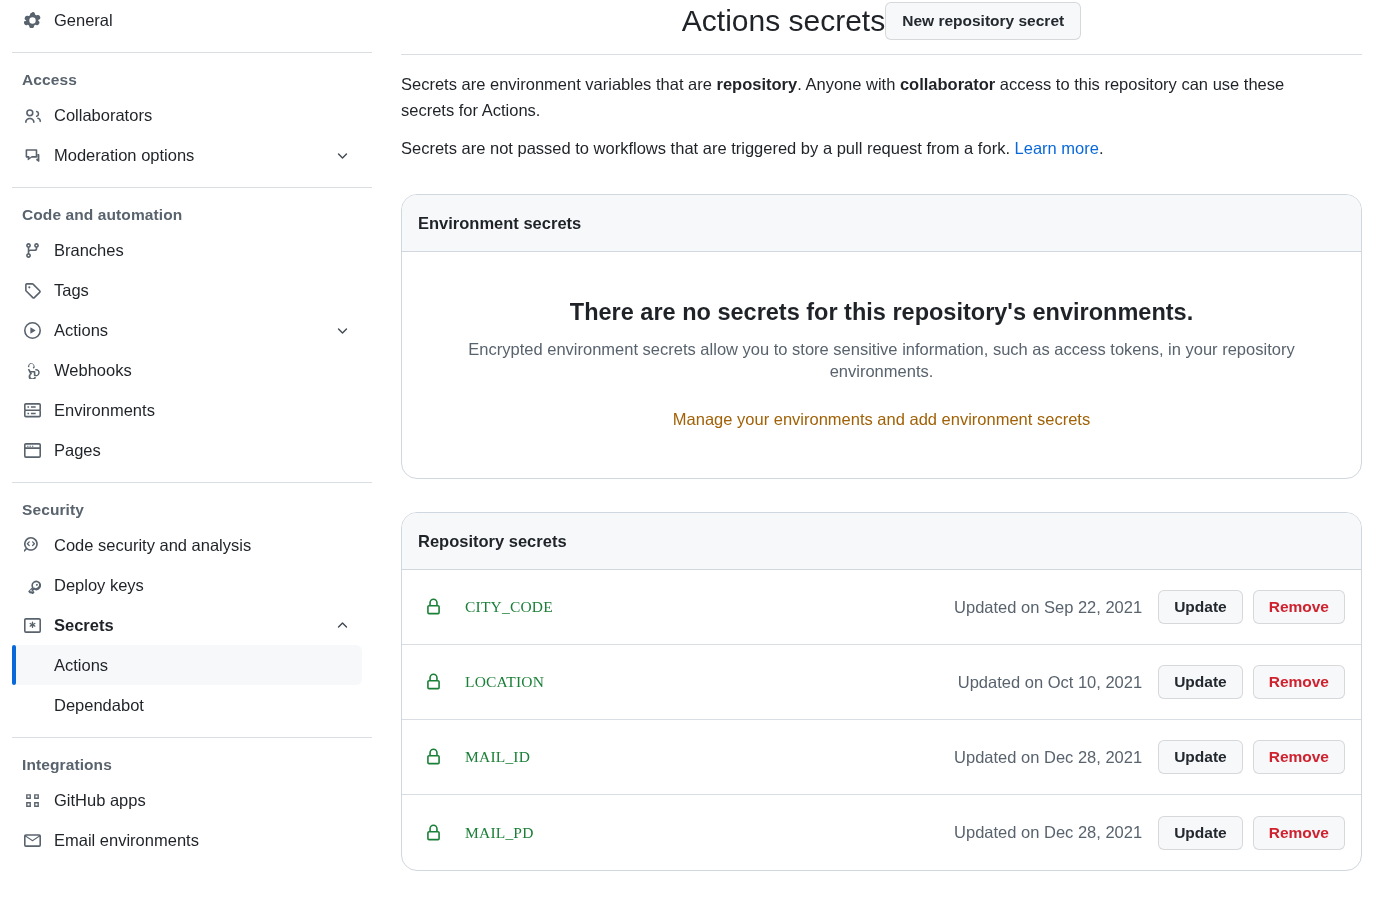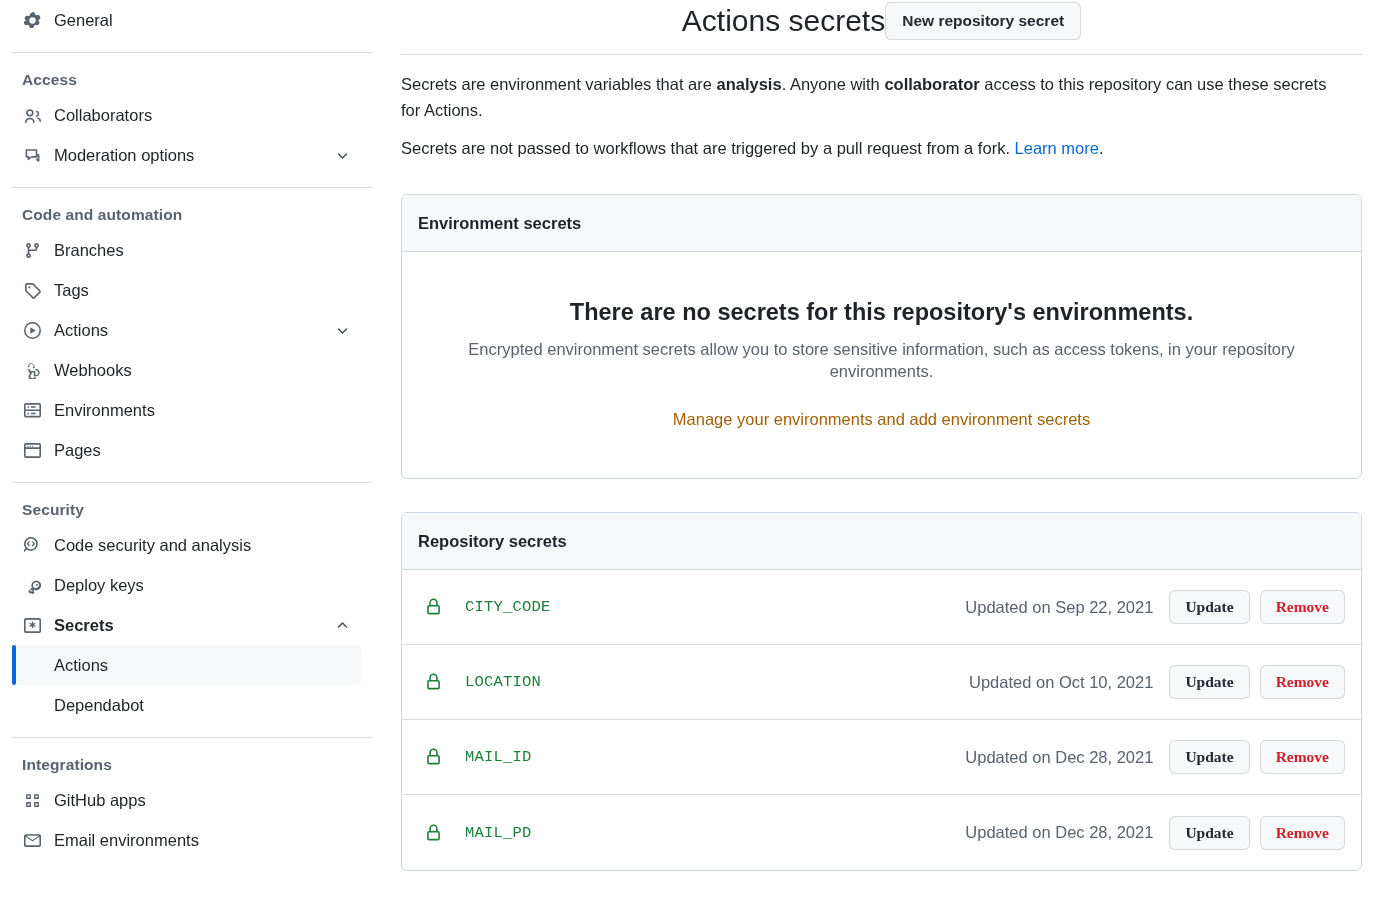--- a/index.html
+++ b/index.html
@@ -113,38 +113,37 @@
   .btn-sm {
     font-size: 15.5px;
     font-weight: 600;
     padding: 4px 15px;
     border-radius: 6px;
     background: #f6f8fa;
     border: 1px solid rgba(31,35,40,0.15);
     color: #24292f;
     cursor: pointer;
     line-height: 24px;
-    font-family: Liberation Serif, serif;
   }
   .btn-danger { color: #cf222e; text-align: center; }
 
   .desc {
     font-size: 16.5px;
     line-height: 26px;
     color: #1f2328;
     margin-top: 16px;
     max-width: 930px;
   }
   .desc.second { margin-top: 12px; }
   .desc b { font-weight: 600; }
   a.link { color: #0969da; text-decoration: none; }
 
   .box {
     border: 1px solid #d0d7de;
-    border-radius: 6px;
+    border-radius: 16px;
     margin-top: 33px;
     background: #ffffff;
     overflow: hidden;
   }
   .box-header {
     background: #f6f8fa;
     border-bottom: 1px solid #d0d7de;
     padding: 16px;
     font-size: 16.5px;
     font-weight: 600;
@@ -187,21 +186,21 @@
   .secret-row:last-child { border-bottom: none; }
   .lock-ico {
     width: 20px; height: 20px;
     flex: 0 0 20px;
     margin-right: 22px;
     margin-left: 5px;
     color: #1a7f37;
     display: flex; align-items: center; justify-content: center;
   }
   .secret-name {
-    font-family: Liberation Mono, monospace;
+    font-family: Liberation Serif, serif;
     font-size: 15.5px;
     color: #1a7f37;
     flex: 1 1 auto;
     letter-spacing: 0.2px;
   }
   .secret-date {
     font-size: 16.5px;
     color: #59636e;
     margin-right: 16px;
     white-space: nowrap;
@@ -359,21 +358,21 @@
     </nav>
 
   <main class="main">
 
     <div class="main-head">
       <h1 class="page-title">Actions secrets</h1>
       <button class="btn">New repository secret</button>
     </div>
 
     <p class="desc">
-      <span>Secrets are environment variables that are </span><b>analysis</b><span>. Anyone with </span><b>collaborator</b><span> access to this repository can use these secrets for Actions.</span>
+      <span>Secrets are environment variables that are </span><b>repository</b><span>. Anyone with </span><b>collaborator</b><span> access to this repository can use these secrets for Actions.</span>
     </p>
 
     <p class="desc second">
       <span>Secrets are not passed to workflows that are triggered by a pull request from a fork. </span><a class="link" href="#">Learn more</a><span>.</span>
     </p>
 
     <section class="box">
       <div class="box-header">Environment secrets</div>
       <div class="blank-slate">
         <div class="blank-title">There are no secrets for this repository's environments.</div>

